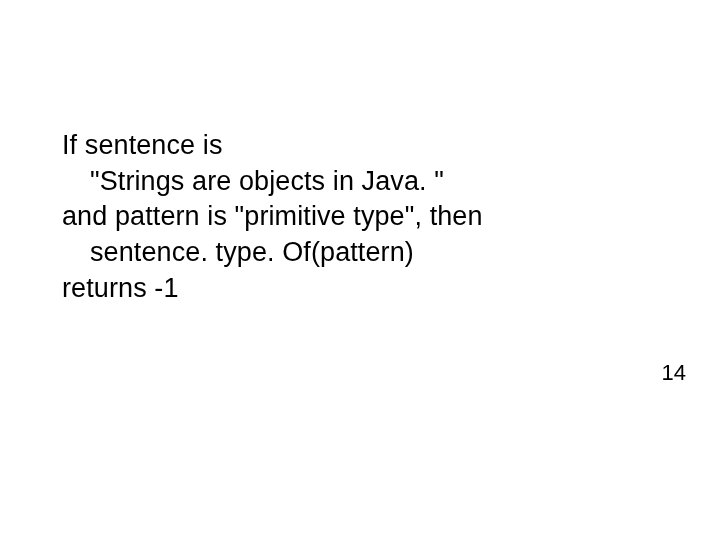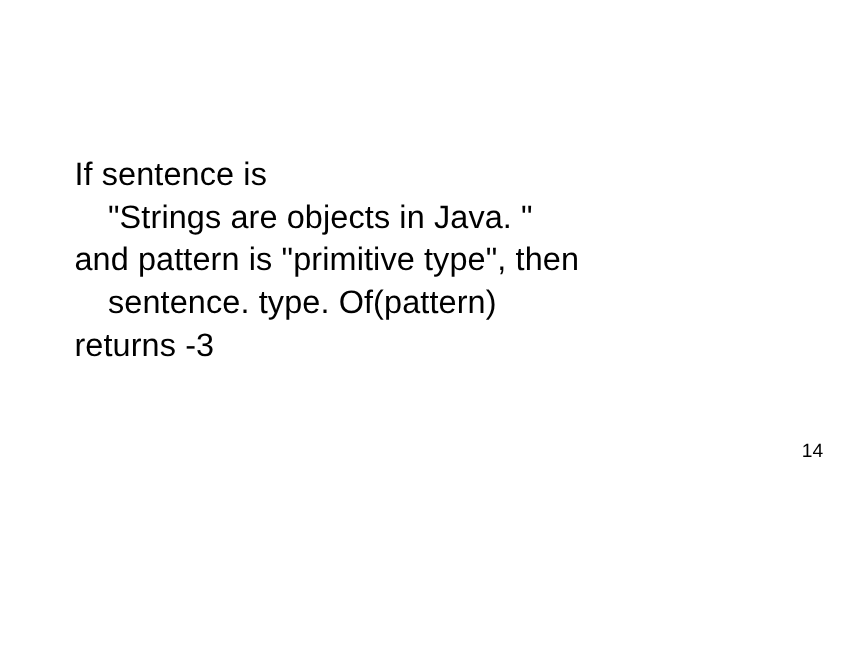--- a/index.html
+++ b/index.html
@@ -27,29 +27,29 @@
     font-size: 27px;
     line-height: 1.32;
     letter-spacing: 0.1px;
   }
   .line { white-space: pre; }
   .indent { padding-left: 28px; }
   .page-num {
     position: absolute;
     right: 34px;
     bottom: 28px;
-    font-size: 16px;
+    font-size: 22px;
     color: #000;
   }
 </style>
 </head>
 <body>
 
 <div class="slide">
   <div class="content">
     <div class="line">If sentence is</div>
     <div class="line indent">"Strings are objects in Java. "</div>
     <div class="line">and pattern is "primitive type", then</div>
     <div class="line indent">sentence. type. Of(pattern)</div>
-    <div class="line">returns -3</div>
+    <div class="line">returns -1</div>
   </div>
   <div class="page-num">14</div>
 </div>
 
 </body></html>

